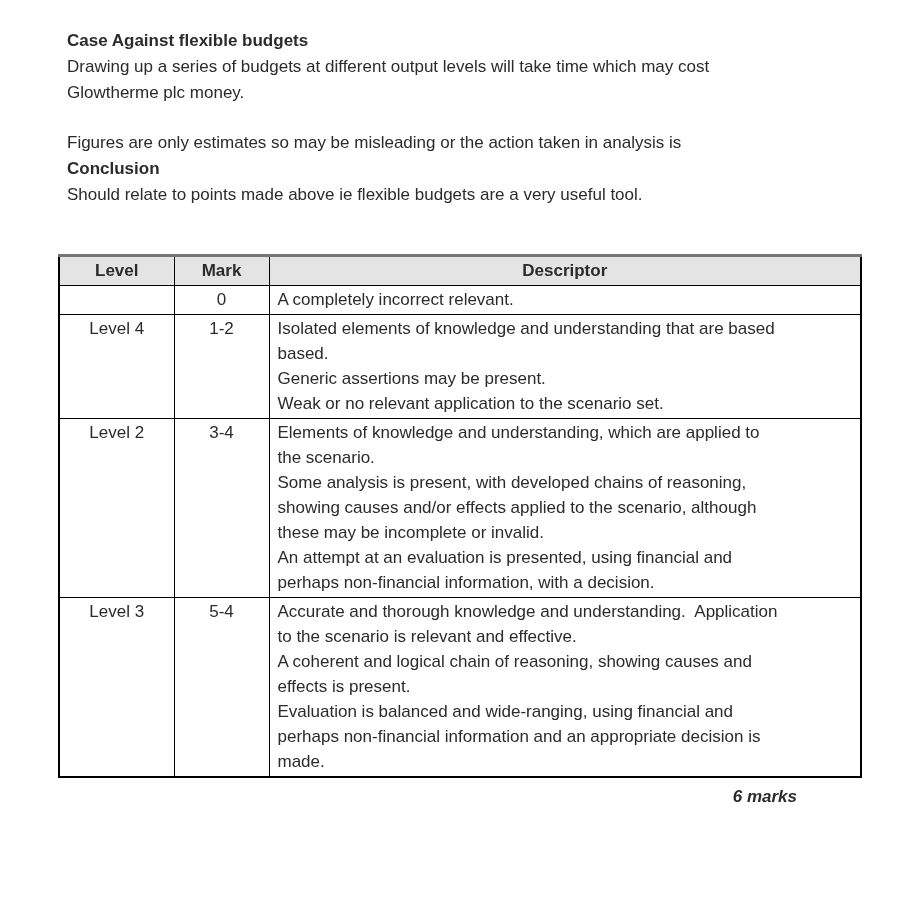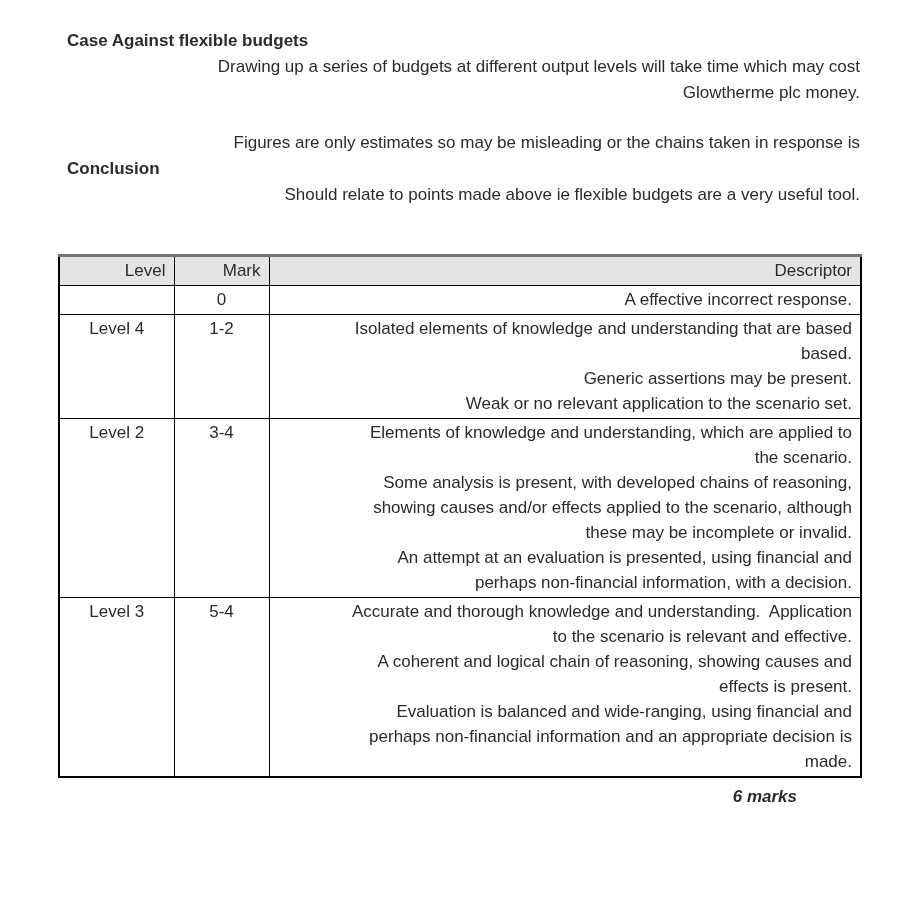--- a/index.html
+++ b/index.html
@@ -17,21 +17,21 @@
     color: #2b2b2b;
   }
   .page {
     box-sizing: border-box;
     width: 907px;
     height: 912px;
     padding: 28px 47px 14px 58px;
   }
   .indent { margin-left: 9px; }
   .heading { font-weight: bold; }
-  .line { white-space: pre-wrap; text-align: right; }
+  .line { white-space: pre-wrap; }
   .gap-after-para1   { margin-top: 24px; }
   .gap-before-concl  { }
   .gap-after-concl   { }
 
   table.mark-scheme {
     border-collapse: collapse;
     table-layout: fixed;
     width: 802px;
     margin-top: 46px;
     border: 2px solid #000000;
@@ -41,22 +41,22 @@
   col.col-level { width: 115px; }
   col.col-mark  { width: 95px;  }
   col.col-desc  { width: 592px; }
   th, td {
     border: 1px solid #000000;
     vertical-align: top;
     padding: 1px 8px 2px 8px;
   }
   thead th {
     background: #e4e4e4;
-    font-weight: normal;
-    text-align: right;
+    font-weight: bold;
+    text-align: center;
   }
   td.cell-level, td.cell-mark { text-align: center; }
   .marks-total {
     box-sizing: border-box;
     width: 802px;
     margin-top: 6px;
     padding-right: 63px;
     text-align: right;
     font-weight: bold;
     font-style: italic;
@@ -68,21 +68,21 @@
 <div class="page">
 
   <div class="heading indent">Case Against flexible budgets</div>
 
   <div class="para indent">
     <div class="line">Drawing up a series of budgets at different output levels will take time which may cost</div>
     <div class="line">Glowtherme plc money.</div>
   </div>
 
   <div class="para indent gap-after-para1">
-    <div class="line">Figures are only estimates so may be misleading or the chains taken in response is</div>
+    <div class="line">Figures are only estimates so may be misleading or the action taken in analysis is</div>
   </div>
 
   <div class="heading indent gap-before-concl">Conclusion</div>
 
   <div class="para indent gap-after-concl">
     <div class="line">Should relate to points made above ie flexible budgets are a very useful tool.</div>
   </div>
 
   <table class="mark-scheme">
     <colgroup>
@@ -95,21 +95,21 @@
         <th>Level</th>
         <th>Mark</th>
         <th>Descriptor</th>
       </tr>
     </thead>
     <tbody>
       <tr>
         <td class="cell-level"></td>
         <td class="cell-mark">0</td>
         <td class="cell-desc">
-          <div class="line">A effective incorrect response.</div>
+          <div class="line">A completely incorrect relevant.</div>
         </td>
       </tr>
       <tr>
         <td class="cell-level">Level 4</td>
         <td class="cell-mark">1-2</td>
         <td class="cell-desc">
           <div class="line">Isolated elements of knowledge and understanding that are based</div>
           <div class="line">based.</div>
           <div class="line">Generic assertions may be present.</div>
           <div class="line">Weak or no relevant application to the scenario set.</div>

